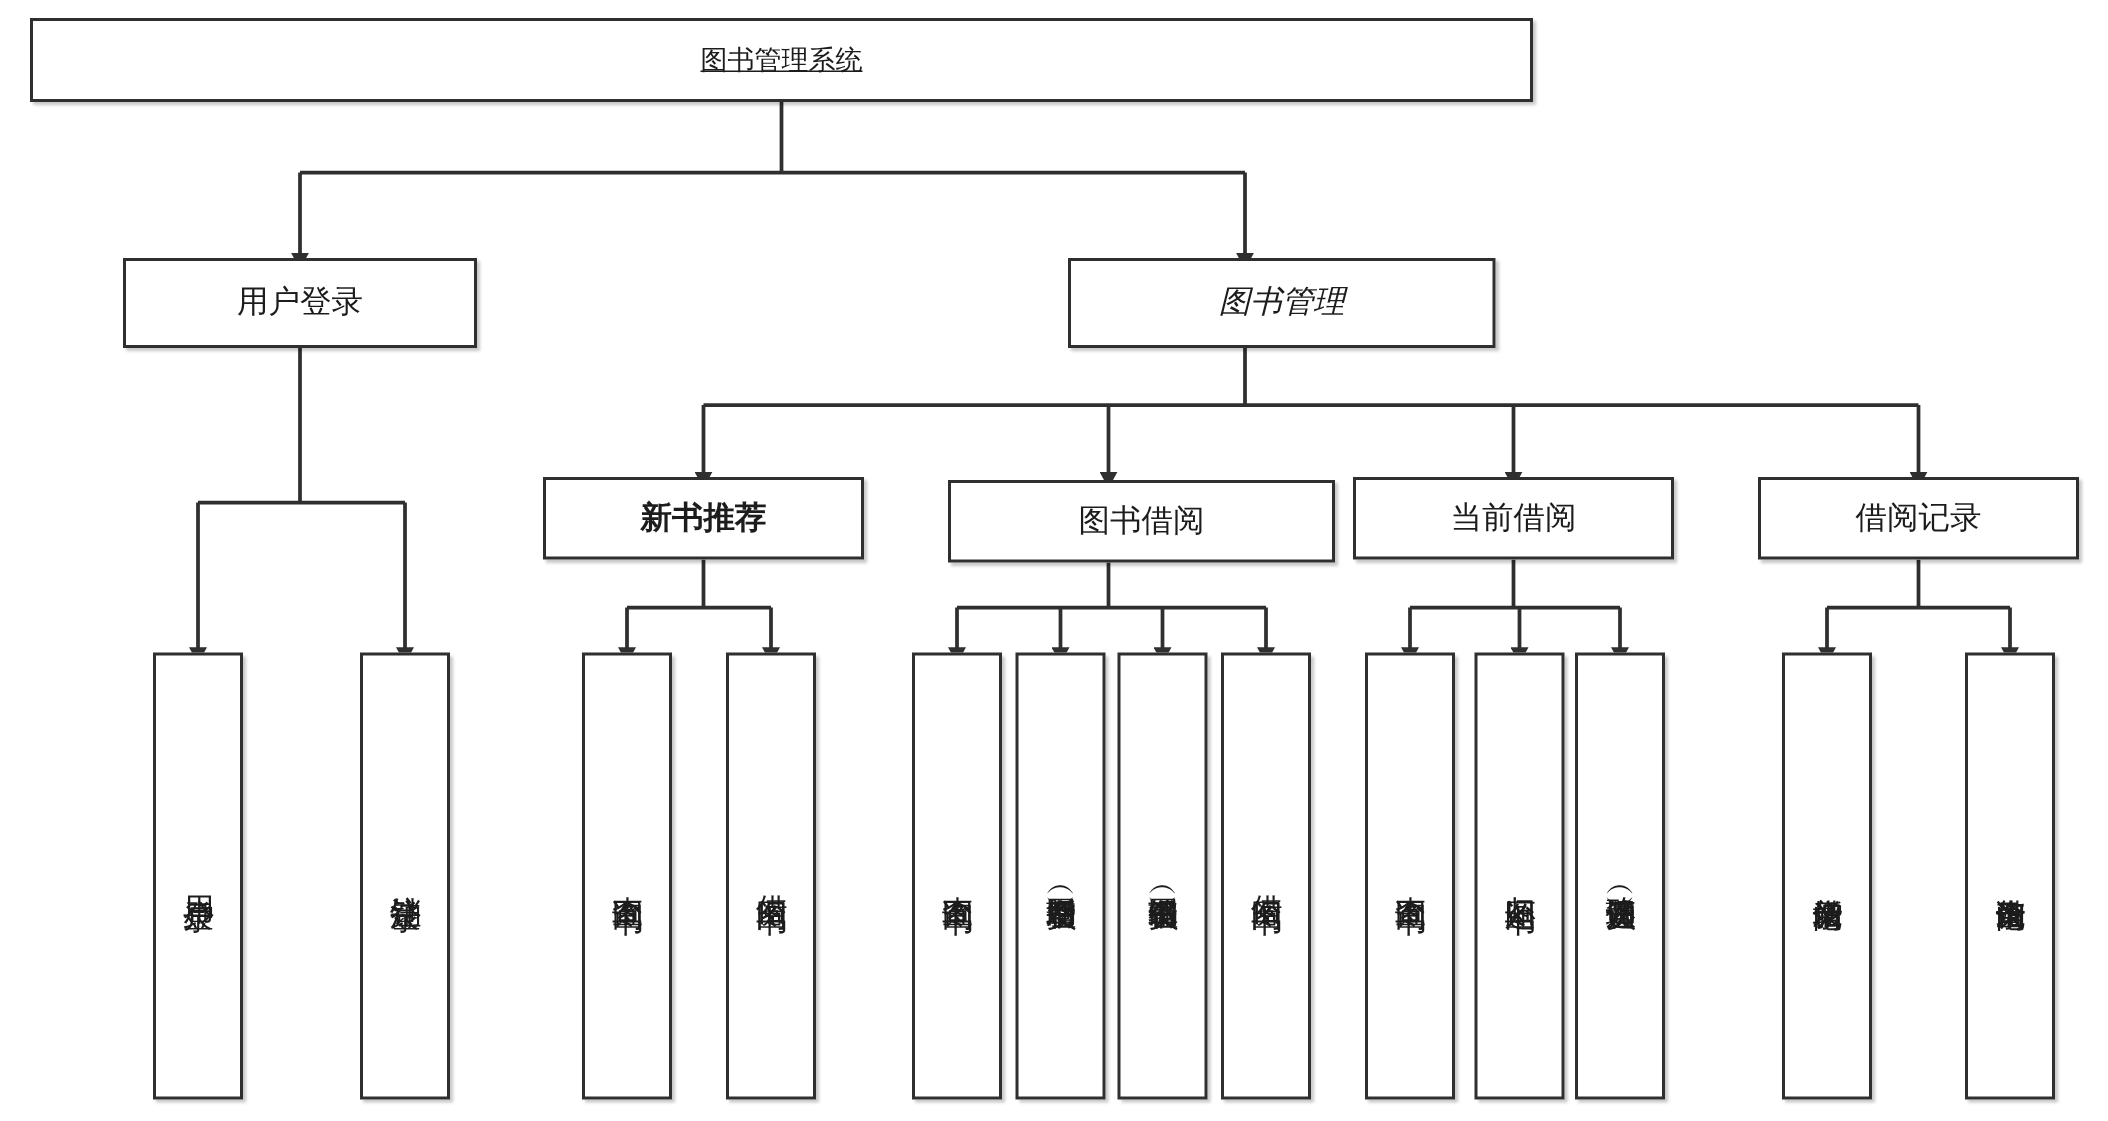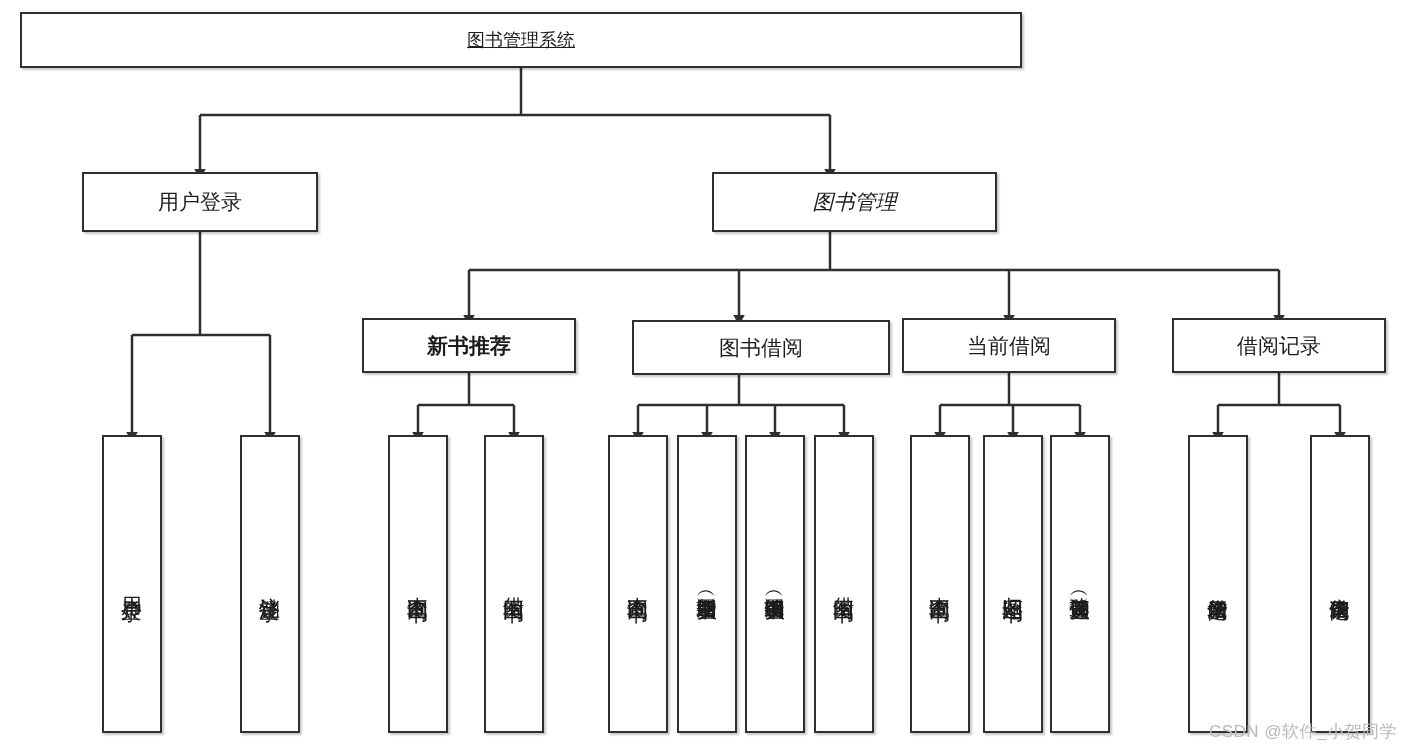--- a/index.html
+++ b/index.html
@@ -178,14 +178,13 @@
         <span class="node-label">确认归还（管理员）</span>
       </div>
       <div class="node-box node-v tight" style="left: 1188px; top: 435px; width: 60px; height: 298px;">
         <span class="node-label">新增借阅记录</span>
       </div>
       <div class="node-box node-v tight" style="left: 1310px; top: 435px; width: 60px; height: 298px;">
         <span class="node-label">查询借阅记录</span>
       </div>
     </div>
 
-  <div id="watermark">CSDN @软件_小贺同学</div>
 </div>
 
 </body></html>

